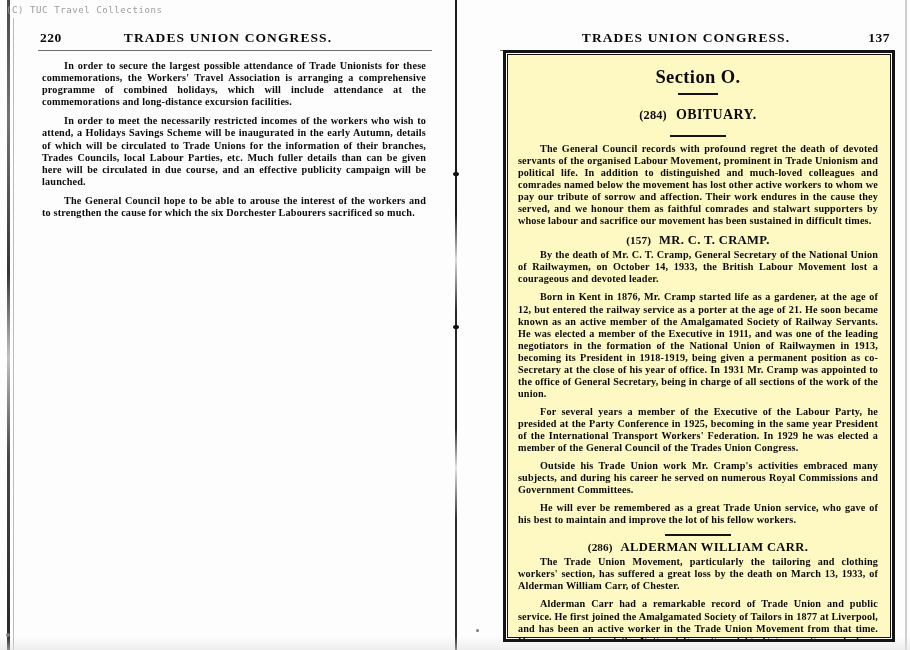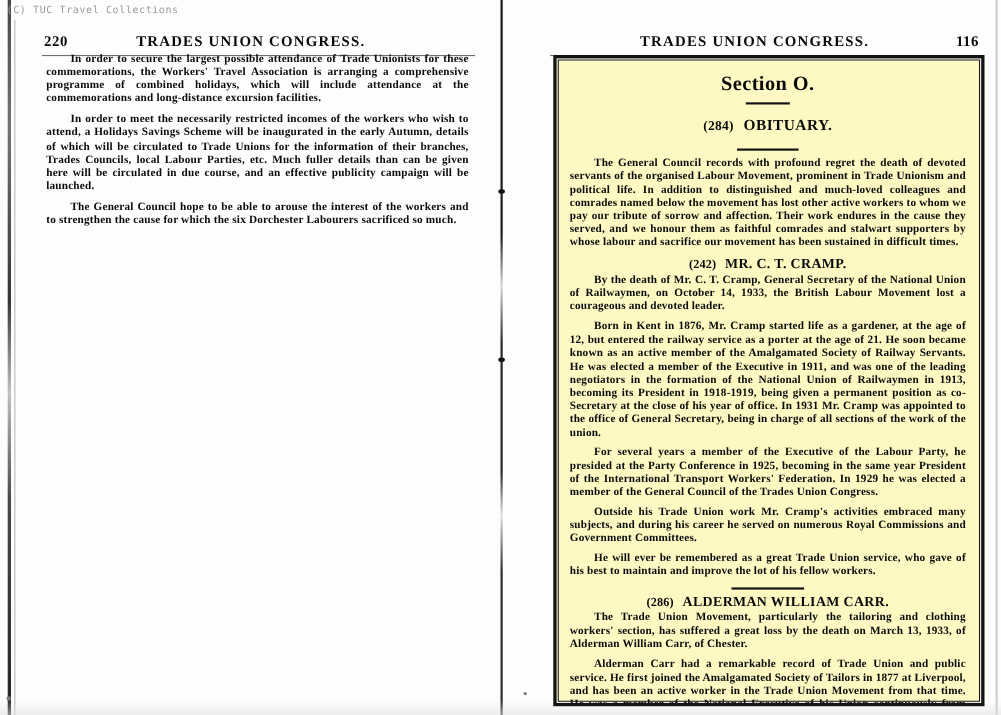--- a/index.html
+++ b/index.html
@@ -139,21 +139,21 @@
   .body-col {
     position: absolute;
     font-size: 10.2px;
     line-height: 12.1px;
     text-align: justify;
     text-justify: inter-word;
     font-weight: bold;
     letter-spacing: 0.18px;
   }
   .page-left .body-col {
-    top: 48px;
+    top: 60px;
     left: 26px;
     width: 384px;
   }
   .body-col p {
     margin: 0 0 7px 0;
     text-indent: 22px;
   }
   .body-col p:last-child { margin-bottom: 0; }
 
   
@@ -259,41 +259,41 @@
     <div class="body-col">
       <p>In order to secure the largest possible attendance of Trade Unionists for these commemorations, the Workers' Travel Association is arranging a comprehensive programme of combined holidays, which will include attendance at the commemorations and long-distance excursion facilities.</p>
       <p>In order to meet the necessarily restricted incomes of the workers who wish to attend, a Holidays Savings Scheme will be inaugurated in the early Autumn, details of which will be circulated to Trade Unions for the information of their branches, Trades Councils, local Labour Parties, etc.  Much fuller details than can be given here will be circulated in due course, and an effective publicity campaign will be launched.</p>
       <p>The General Council hope to be able to arouse the interest of the workers and to strengthen the cause for which the six Dorchester Labourers sacrificed so much.</p>
     </div>
   </div>
 
   <div class="page page-right">
     <div class="running-head">
       <span class="rh-title">TRADES UNION CONGRESS.</span>
-      <span class="rh-num rh-num-right">116</span>
+      <span class="rh-num rh-num-right">137</span>
     </div>
     <div class="head-rule"></div>
 
     <div class="section-box">
       <div class="box-inner">
 
         <div class="section-title">Section O.</div>
         <div class="mini-rule"></div>
 
         <div class="obit-title">
           <span class="num">(284)</span><span>OBITUARY.</span>
         </div>
         <div class="mini-rule wide"></div>
 
         <div class="box-text">
           <p>The General Council records with profound regret the death of devoted servants of the organised Labour Movement, prominent in Trade Unionism and political life.   In addition to distinguished and much-loved colleagues and comrades named below the movement has lost other active workers to whom we pay our tribute of sorrow and affection. Their work endures in the cause they served, and we honour them as faithful comrades and stalwart supporters by whose labour and sacrifice our movement has been sustained in difficult times.</p>
         </div>
 
         <div class="entry-head">
-          <span class="num">(242)</span><span>MR. C. T. CRAMP.</span>
+          <span class="num">(157)</span><span>MR. C. T. CRAMP.</span>
         </div>
         <div class="box-text">
           <p>By the death of Mr. C. T. Cramp, General Secretary of the National Union of Railwaymen, on October 14, 1933, the British Labour Movement lost a courageous and devoted leader.</p>
           <p>Born in Kent in 1876, Mr. Cramp started life as a gardener, at the age of 12, but entered the railway service as a porter at the age of 21.  He soon became known as an active member of the Amalgamated Society of Railway Servants.  He was elected a member of the Executive in 1911, and was one of the leading negotiators in the formation of the National Union of Railwaymen in 1913, becoming its President in 1918-1919, being given a permanent position as co-Secretary at the close of his year of office.  In 1931 Mr. Cramp was appointed to the office of General Secretary, being in charge of all sections of the work of the union.</p>
           <p>For several years a member of the Executive of the Labour Party, he presided at the Party Conference in 1925, becoming in the same year President of the International Transport Workers' Federation.  In 1929 he was elected a member of the General Council of the Trades Union Congress.</p>
           <p>Outside his Trade Union work Mr. Cramp's activities embraced many subjects, and during his career he served on numerous Royal Commissions and Government Committees.</p>
           <p class="tight">He will ever be remembered as a great Trade Union service, who gave of his best to maintain and improve the lot of his fellow workers.</p>
         </div>
 
         <div class="sep-rule"></div>

